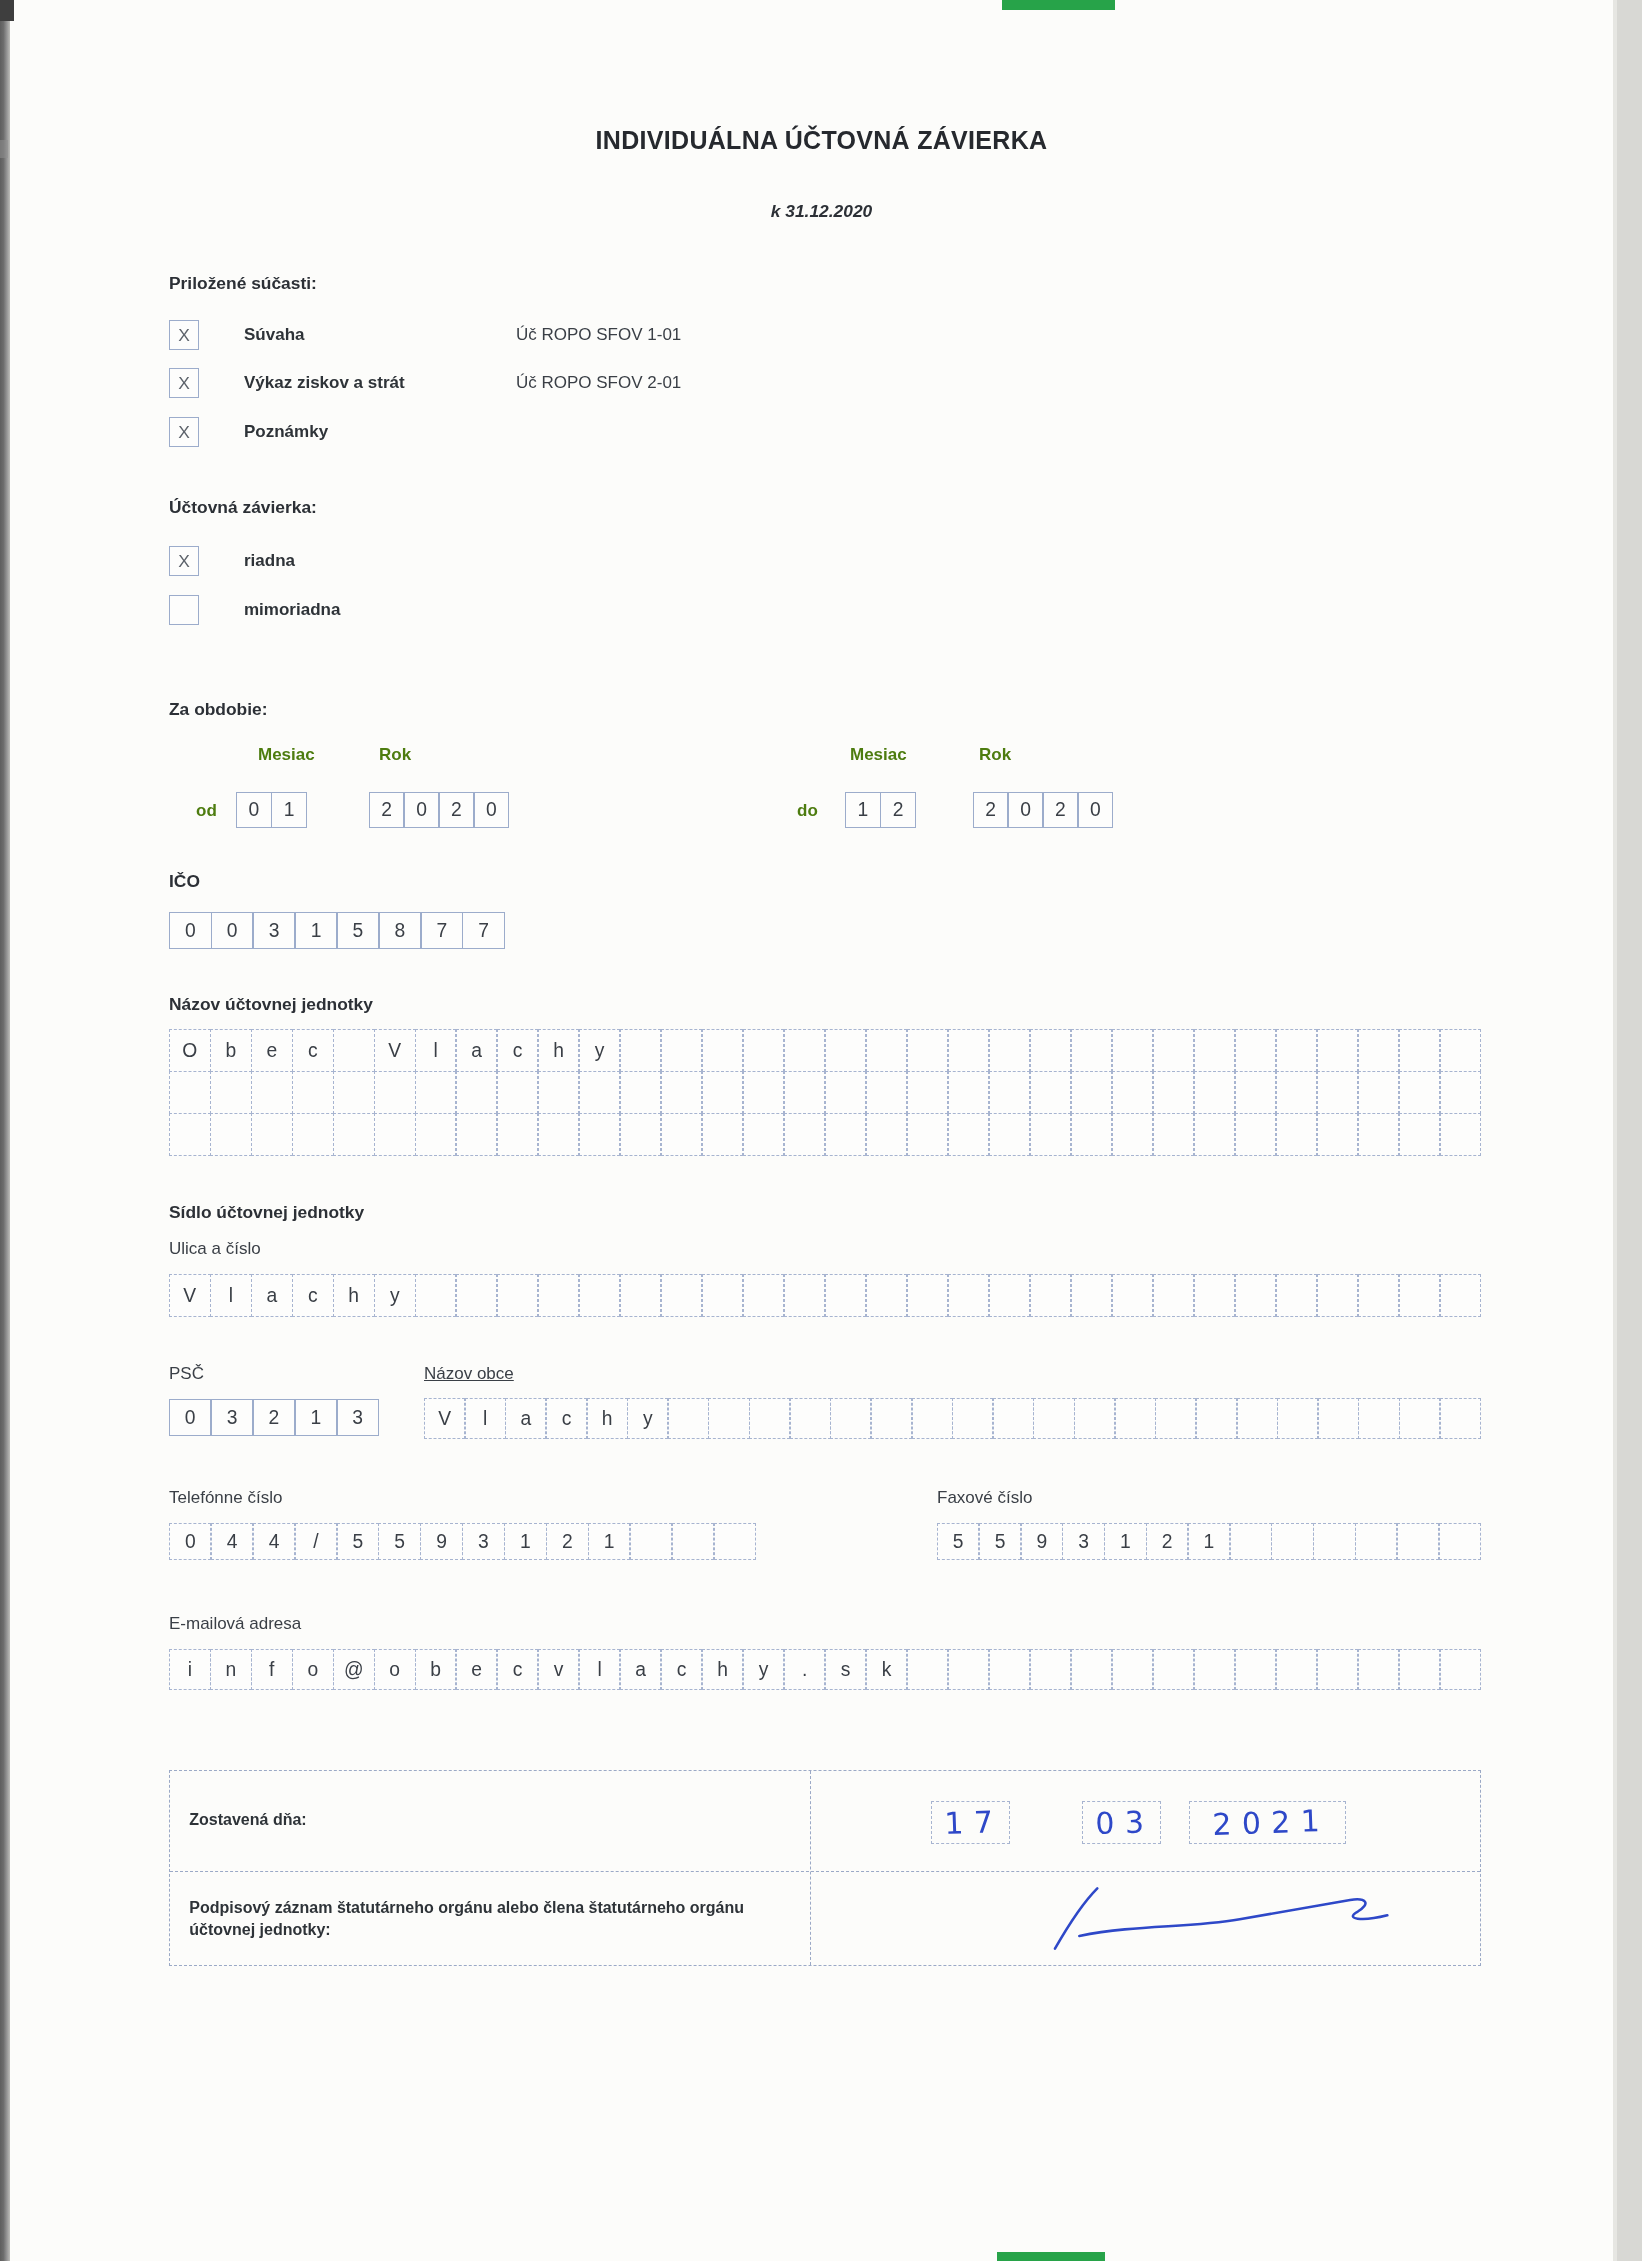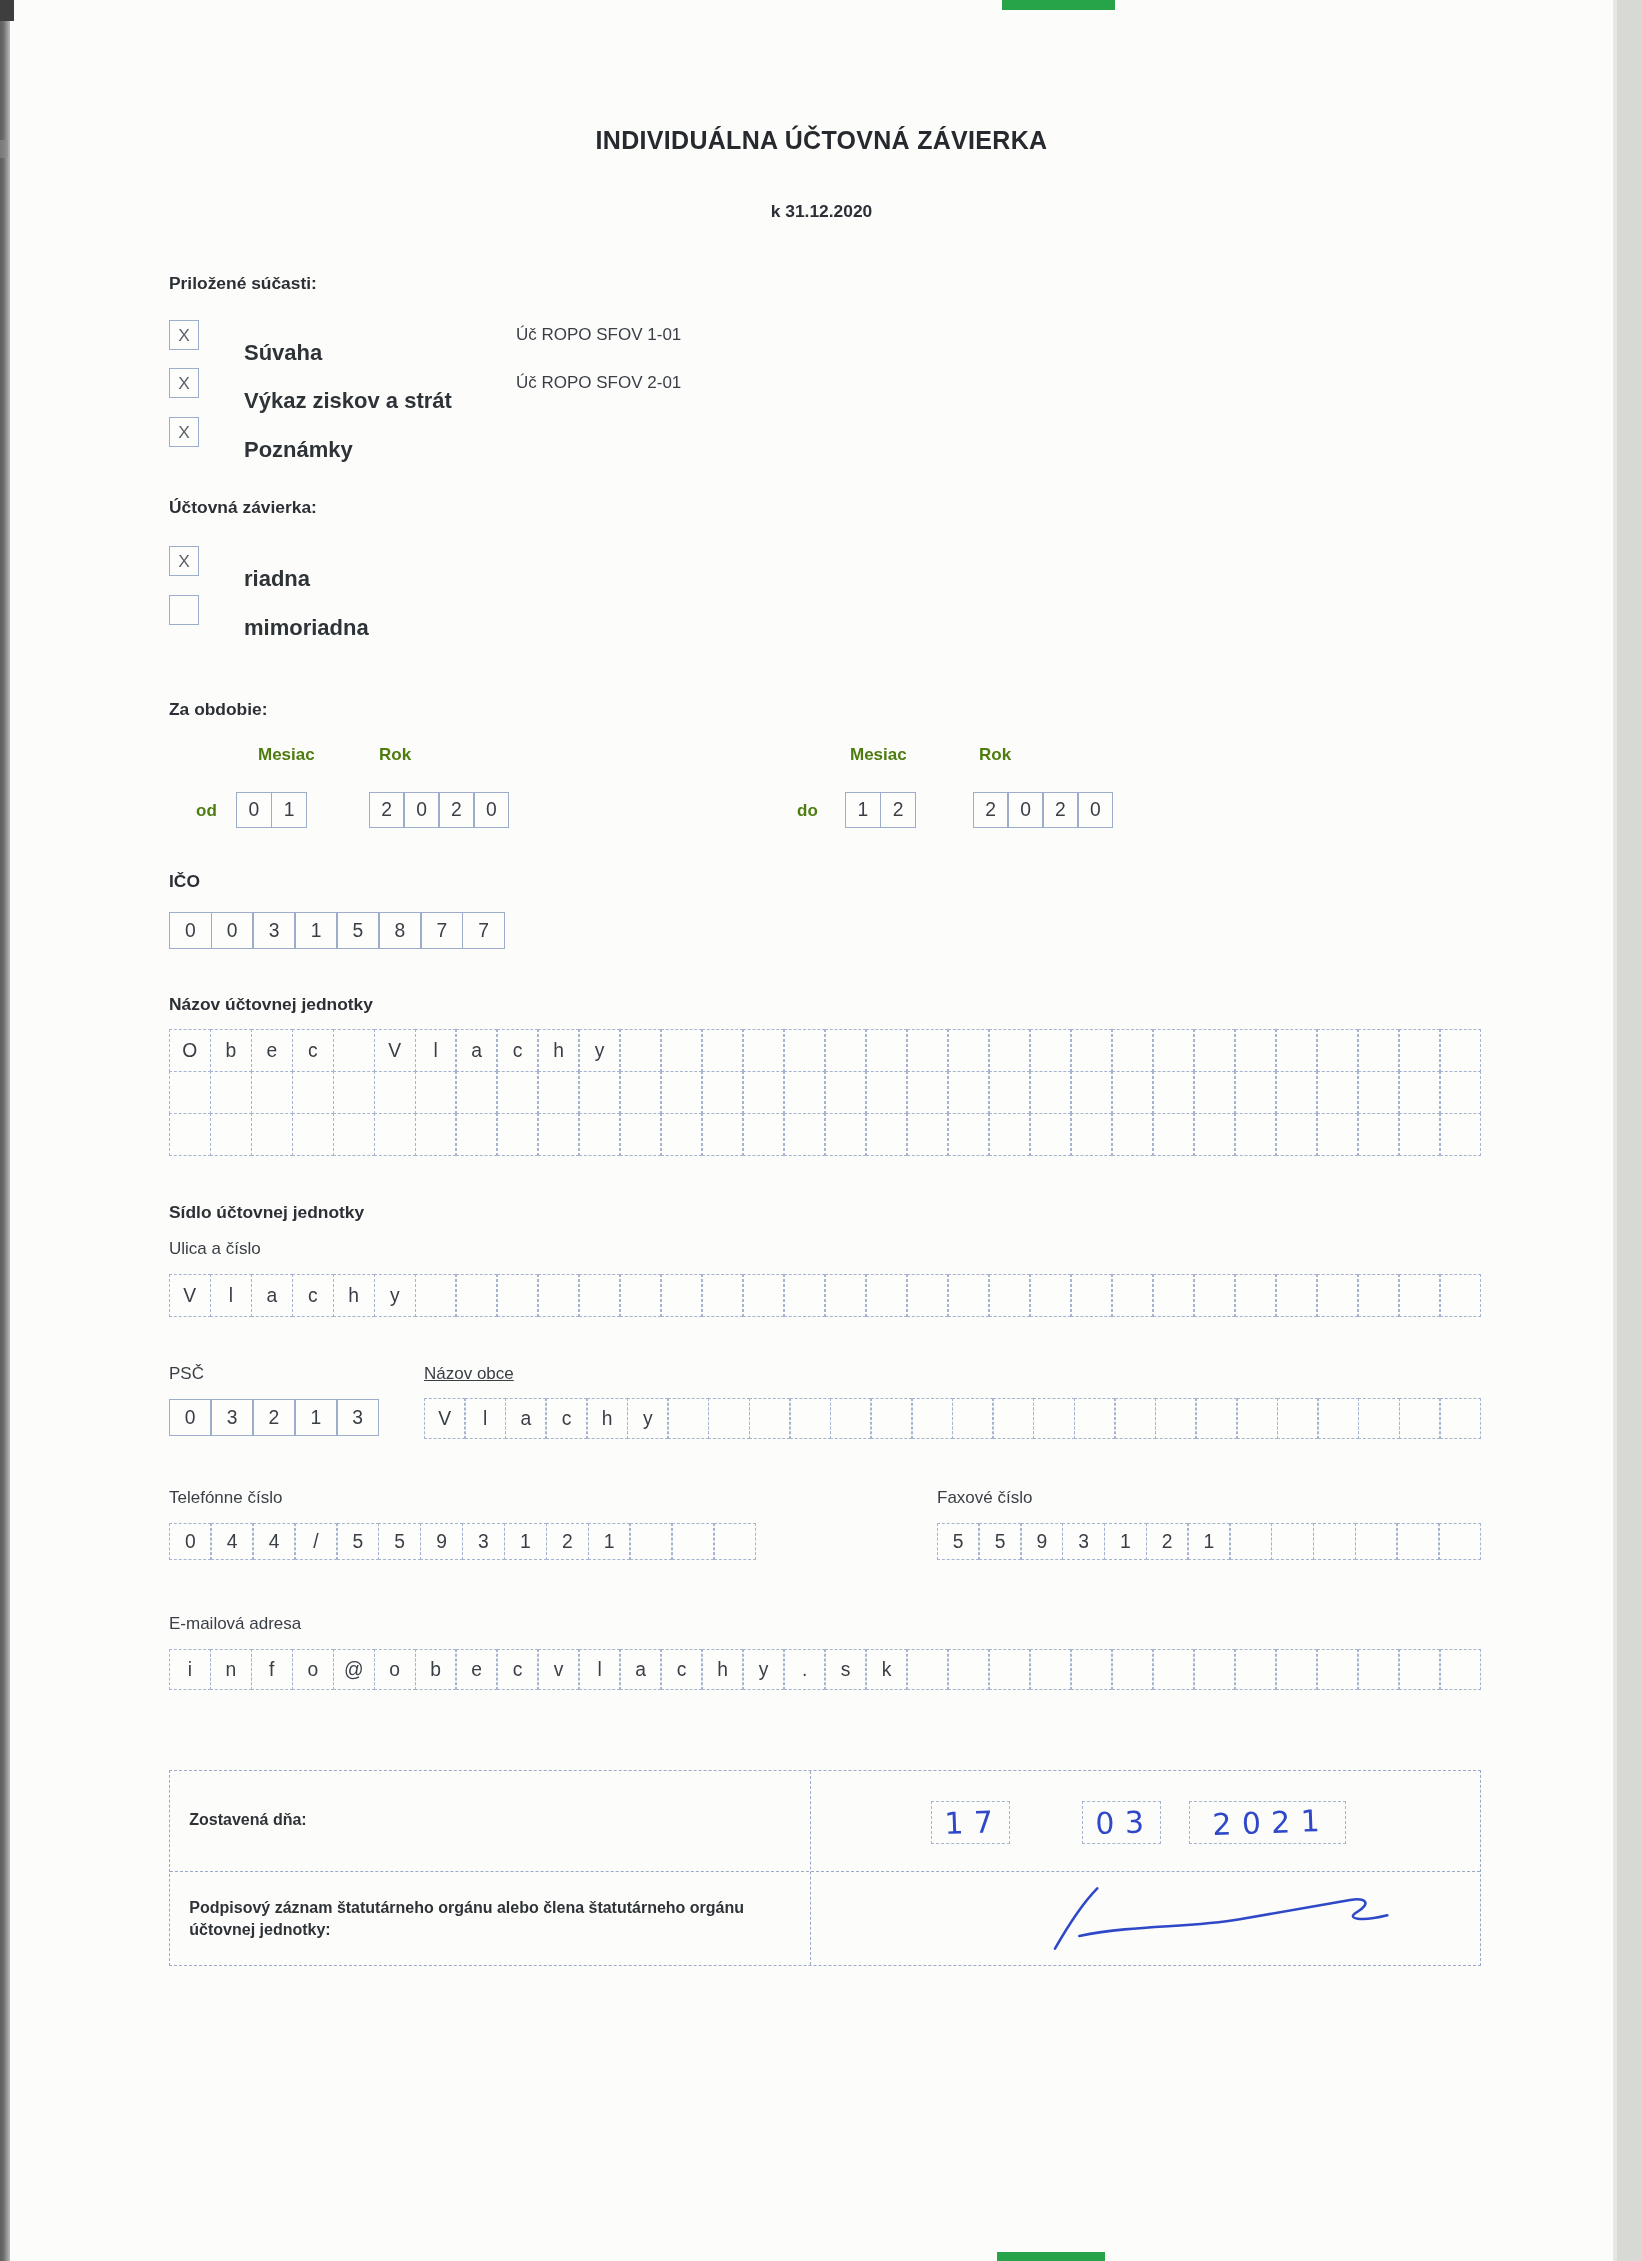--- a/index.html
+++ b/index.html
@@ -14,32 +14,32 @@
     background:linear-gradient(to right,#5e5e5e 0%,#6d6d6d 35%,#969696 70%,#bdbdb9 100%); }
   .scan-left-top { position:absolute; left:0; top:0; width:14px; height:20.6px; background:#3e3e3e; }
   .scan-left-tick { position:absolute; left:0; top:140px; width:8.4px; height:18px; background:#8f8f8f; opacity:.55; }
   .scan-right { position:absolute; right:0; top:0; width:3.9px; height:2261px; background:#e6e6e2; }
   .green-top { position:absolute; left:1002px; top:0; width:113px; height:9.7px; background:#27a349; }
   .green-bottom { position:absolute; left:997px; top:2252px; width:108px; height:9px; background:#27a349; }
 
   .title { position:absolute; left:0; top:126px; width:1643px; text-align:center;
     font-size:25px; font-weight:bold; letter-spacing:0.3px; color:#26292e; }
   .subtitle { position:absolute; left:0; top:201px; width:1643px; text-align:center;
-    font-size:17.4px; font-weight:bold; color:#2c3036; }
+    font-size:17.4px; font-weight:bold; color:#2c3036;font-style:italic; }
 
   .h { position:absolute; font-weight:bold; font-size:17.4px; color:#2c3036; white-space:nowrap; }
   .lbl { position:absolute; font-size:17px; color:#3a3f46; white-space:nowrap; }
   .lbl.b { font-weight:bold; color:#4d7c0f; }
 
   .cbrow { position:absolute; left:169px; width:902px; height:30px; }
   .cb { position:absolute; left:0; top:0; width:28px; height:28px;
     border:0.6px solid #9caccb; background:#fdfdfc;
     display:flex; align-items:center; justify-content:center;
     font-size:17.4px; color:#5d636b; }
-  .cbl { position:absolute; left:75px; top:20px; font-size:22px; font-weight:bold; color:#2e3338; white-space:nowrap; }
+  .cbl { position:absolute; left:75px; top:5px; font-size:17px; font-weight:bold; color:#2e3338; white-space:nowrap; }
   .cbc { position:absolute; left:347px; top:5.2px; font-size:17px; color:#3a3f46; white-space:nowrap; }
 
   .chargrid { position:absolute; display:flex; background:#fdfdfc; }
   .chargrid .cell { flex:1 1 0; border:0.6px dashed #a7b4d0; margin-left:-0.6px;
     display:flex; align-items:center; justify-content:center;
     font-size:19.3px; color:#3a3f46; min-width:0; }
   .chargrid .cell:first-child { margin-left:0; }
   .chargrid.solid .cell { border-style:solid; border-color:#9caccb; }
 
   .ftable { position:absolute; left:169px; top:1770px; width:1312px; height:196px;

